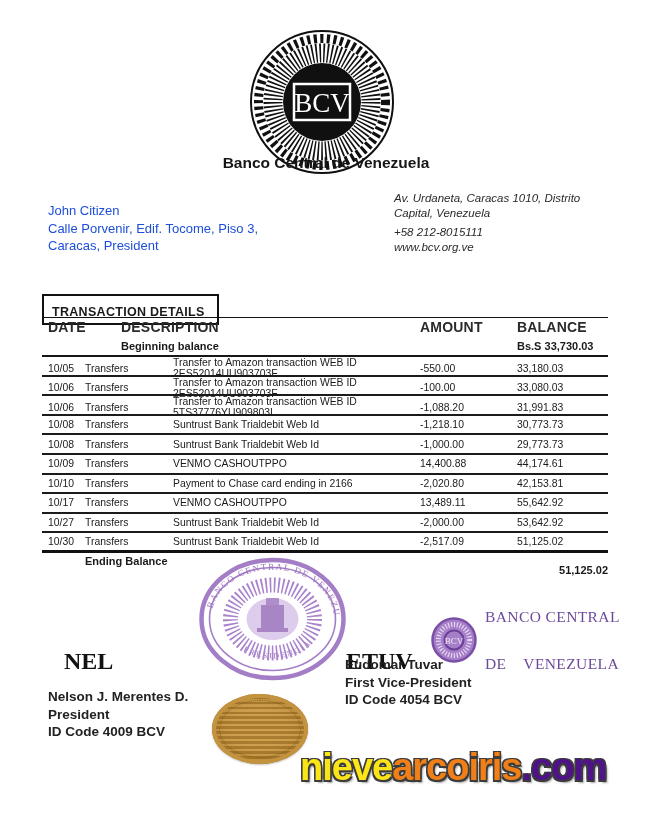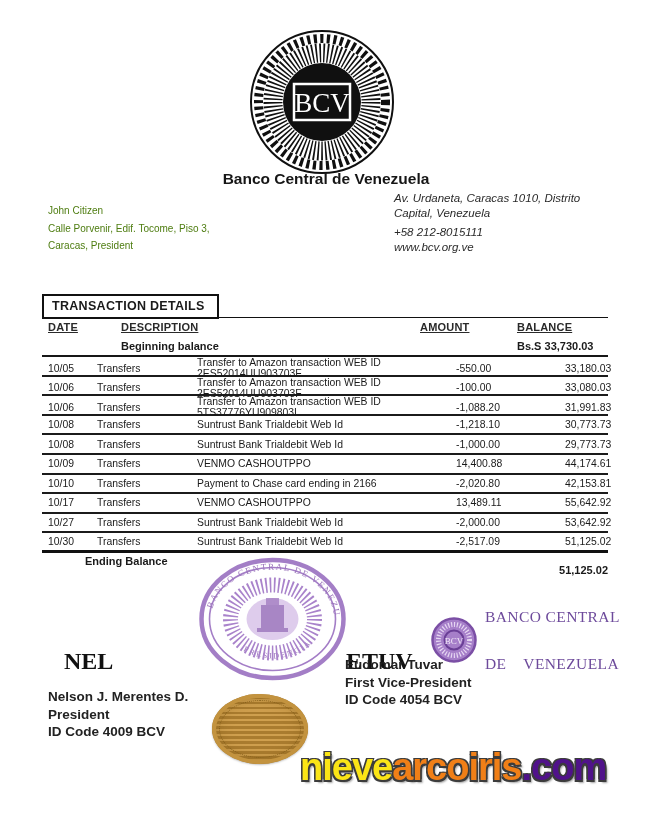--- a/index.html
+++ b/index.html
@@ -2,37 +2,37 @@
 <html><head>
 <meta charset="utf-8">
 <style>
   html,body{margin:0;padding:0;background:#fff;}
   .page{position:relative;width:652px;height:821px;background:#fff;overflow:hidden;
         font-family:"Liberation Sans",sans-serif;color:#1a1a1a;}
 
   
   .seal-top{position:absolute;left:247px;top:27px;width:150px;height:150px;}
 
-  .bank-title{position:absolute;left:0;right:0;top:170px;text-align:center;
+  .bank-title{position:absolute;left:0;right:0;top:154px;text-align:center;
               font-size:15.5px;font-weight:bold;color:#161616;}
 
-  .customer{position:absolute;left:48px;top:202px;font-size:10px;line-height:17.5px;color:#4d7c0f;}
+  .customer{position:absolute;left:48px;top:202px;font-size:13px;line-height:17.5px;color:#1d4ed8;}
   .bank-info{position:absolute;left:394px;top:191px;font-style:italic;font-size:11.5px;
              line-height:15px;color:#2a2a2a;}
   .bank-info .phone{margin-top:4px;}
 
   .section-box{position:absolute;left:42px;top:294px;border:2px solid #111;
-               padding:3px 12px 4px 8px;font-size:12.5px;font-weight:bold;letter-spacing:.3px;}
+               padding:9px 12px 4px 8px;font-size:12.5px;font-weight:bold;letter-spacing:.3px;}
 
   .table{position:absolute;left:42px;top:317px;width:566px;border-top:1.5px solid #111;}
   .t-grid{display:grid;grid-template-columns:43px 88px 247px 97px 1fr;
           padding-right:5px;box-sizing:border-box;align-items:center;}
-  .t-header{height:18px;font-size:11px;font-weight:bold;color:#2a2a2a;letter-spacing:.2px;text-decoration:underline;}
+  .t-header{height:18px;font-size:14px;font-weight:bold;color:#2a2a2a;letter-spacing:.2px;}
   .t-begin{height:21px;border-bottom:2.5px solid #171717;font-size:11px;font-weight:bold;}
-  .t-row{height:19.6px;border-bottom:2.5px solid #1b1b1b;font-size:10.4px;box-sizing:border-box;gap:12px;}
+  .t-row{height:19.6px;border-bottom:2.5px solid #1b1b1b;font-size:10.4px;box-sizing:border-box;}
   .t-rows .t-row:last-child{border-bottom:3.5px solid #111;}
   .c-date{padding-left:6px;}
   .c-right{text-align:left;}
   .span2{grid-column:2/4;padding-left:36px;}
   .t-end{display:flex;justify-content:space-between;font-size:11px;font-weight:bold;}
   .t-end .label{margin-left:43px;padding-top:2px;}
   .t-end .value{padding-top:11px;}
 
   
   .round-stamp{position:absolute;left:197px;top:556px;width:151px;height:126px;}

